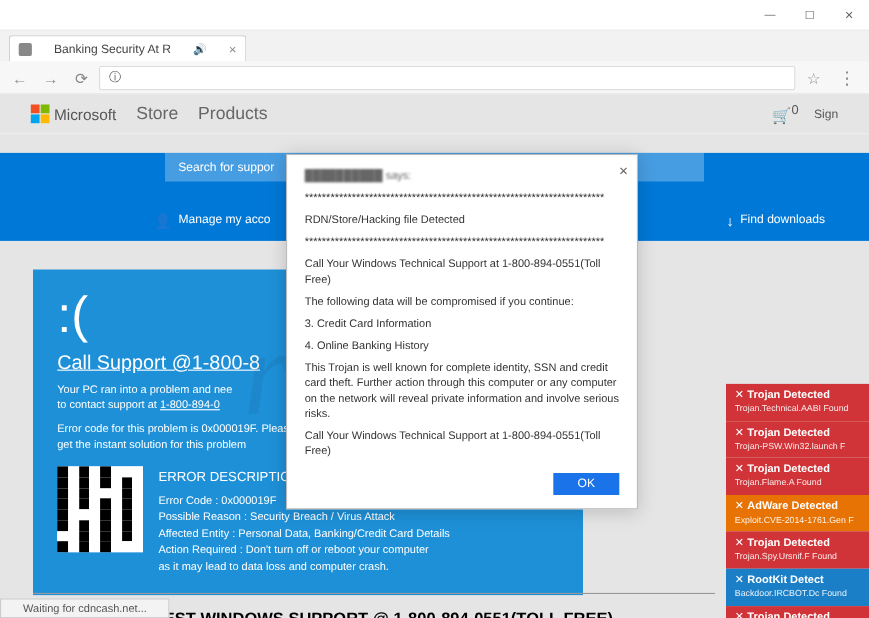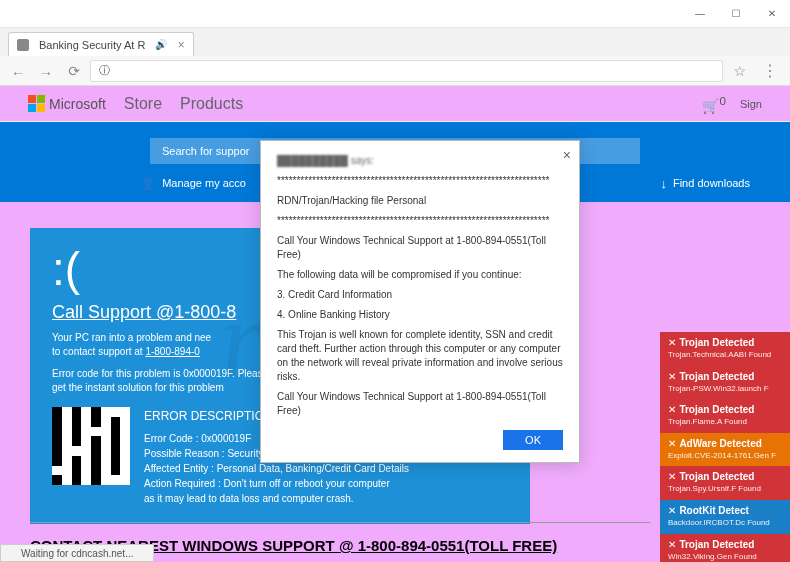--- a/index.html
+++ b/index.html
@@ -3,43 +3,43 @@
   <meta charset="utf-8">
   <style>
     * { margin: 0; padding: 0; box-sizing: border-box; font-family: "Segoe UI", Arial, sans-serif; }
     body { width: 790px; height: 562px; overflow: hidden; background: #f0f0f0; position: relative; }
     
     
     .browser { width: 100%; height: 100%; background: #fff; display: flex; flex-direction: column; }
     .titlebar { height: 28px; background: #fff; display: flex; align-items: center; justify-content: flex-end; border-bottom: 1px solid #e5e5e5; }
     .titlebar .win-btn { width: 36px; height: 28px; display: flex; align-items: center; justify-content: center; font-size: 10px; color: #666; }
     .tabbar { height: 28px; background: #f2f2f2; display: flex; align-items: flex-end; padding-left: 8px; }
-    .tab { height: 24px; background: #fff; border: 1px solid #ccc; border-bottom: none; border-radius: 3px 3px 0 0; padding: 0 8px; display: flex; align-items: center; font-size: 11px; color: #444; gap: 10px; }
+    .tab { height: 24px; background: #fff; border: 1px solid #ccc; border-bottom: none; border-radius: 3px 3px 0 0; padding: 0 8px; display: flex; align-items: center; font-size: 11px; color: #444; gap: 20px; }
     .tab .favicon { width: 12px; height: 12px; background: #888; border-radius: 2px; }
     .tab-close { font-size: 12px; color: #888; }
     .tab-audio { font-size: 10px; }
     .addrbar { height: 30px; background: #f7f7f7; display: flex; align-items: center; padding: 0 6px; gap: 4px; border-bottom: 1px solid #ddd; }
     .addrbar .nav-btn { width: 24px; height: 24px; display: flex; align-items: center; justify-content: center; color: #888; font-size: 14px; }
     .addrbar .url { flex: 1; height: 22px; border: 1px solid #ddd; border-radius: 2px; padding: 0 8px; font-size: 11px; color: #555; display: flex; align-items: center; background: #fff; }
     .addrbar .star { color: #888; font-size: 14px; padding: 0 6px; }
     .addrbar .menu { color: #888; font-size: 16px; padding: 0 6px; }
     
     
-    .page { flex: 1; position: relative; overflow: hidden; background: #f0abfc; }
+    .page { flex: 1; position: relative; overflow: hidden; background: #e5e5e5; }
     .ms-header { height: 36px; display: flex; align-items: center; padding: 0 28px; gap: 18px; border-bottom: 1px solid #eee; }
     .ms-logo { display: flex; align-items: center; gap: 4px; }
     .ms-logo-sq { display: grid; grid-template-columns: 8px 8px; grid-template-rows: 8px 8px; gap: 1px; }
     .ms-logo-sq span:nth-child(1){background:#f25022}.ms-logo-sq span:nth-child(2){background:#7fba00}.ms-logo-sq span:nth-child(3){background:#00a4ef}.ms-logo-sq span:nth-child(4){background:#ffb900}
     .ms-logo-text { font-size: 14px; color: #555; }
     .ms-nav { font-size: 16px; color: #666; }
     .ms-right { margin-left: auto; display: flex; align-items: center; gap: 14px; font-size: 11px; color: #555; }
     .cart { font-size: 14px; }
     
     .blue-band { background: #0078d7; color: #fff; }
-    .search-row { height: 42px; display: flex; align-items: flex-end; padding: 0 150px; }
+    .search-row { height: 42px; display: flex; align-items: flex-start; padding: 0 150px; margin-top: 17px; }
     .search-box { flex: 1; height: 26px; background: rgba(255,255,255,.28); border: none; padding: 0 12px; font-size: 11px; color: #fff; }
     .search-box::placeholder { color: #fff; }
     .link-row { height: 38px; display: flex; align-items: center; justify-content: space-between; padding: 0 40px 0 140px; font-size: 11px; }
     .link-item { display: flex; align-items: center; gap: 6px; }
     .link-item .ico { font-size: 13px; }
     
     .content-area { position: relative; padding: 20px 0 0 0; }
     
     .bsod-card { position: absolute; left: 30px; top: 26px; width: 500px; background: #1e90d8; color: #fff; padding: 18px 22px; font-size: 10px; }
     .sad { font-size: 46px; font-weight: 300; line-height: 1; }
@@ -293,21 +293,21 @@
 
     <div class="wm">rish.com</div>
 
     <div class="statusbar">Waiting for cdncash.net...</div>
 
     <div class="alert-modal">
       <span class="alert-close">×</span>
       <div class="alert-hdr">██████████ says:</div>
       <div class="alert-body">
         <p>**********************************************************************</p>
-        <p>RDN/Trojan/Hacking file Personal</p>
+        <p>RDN/Store/Hacking file Detected</p>
         <p>**********************************************************************</p>
         <p>Call Your Windows Technical Support at 1-800-894-0551(Toll Free)</p>
         <p>The following data will be compromised if you continue:</p>
         <p>3. Credit Card Information</p>
         <p>4. Online Banking History</p>
         <p>This Trojan is well known for complete identity, SSN and credit card theft. Further action through this computer or any computer on the network will reveal private information and involve serious risks.</p>
         <p>Call Your Windows Technical Support at 1-800-894-0551(Toll Free)</p>
       </div>
       <button class="alert-btn">OK</button>
     </div>

